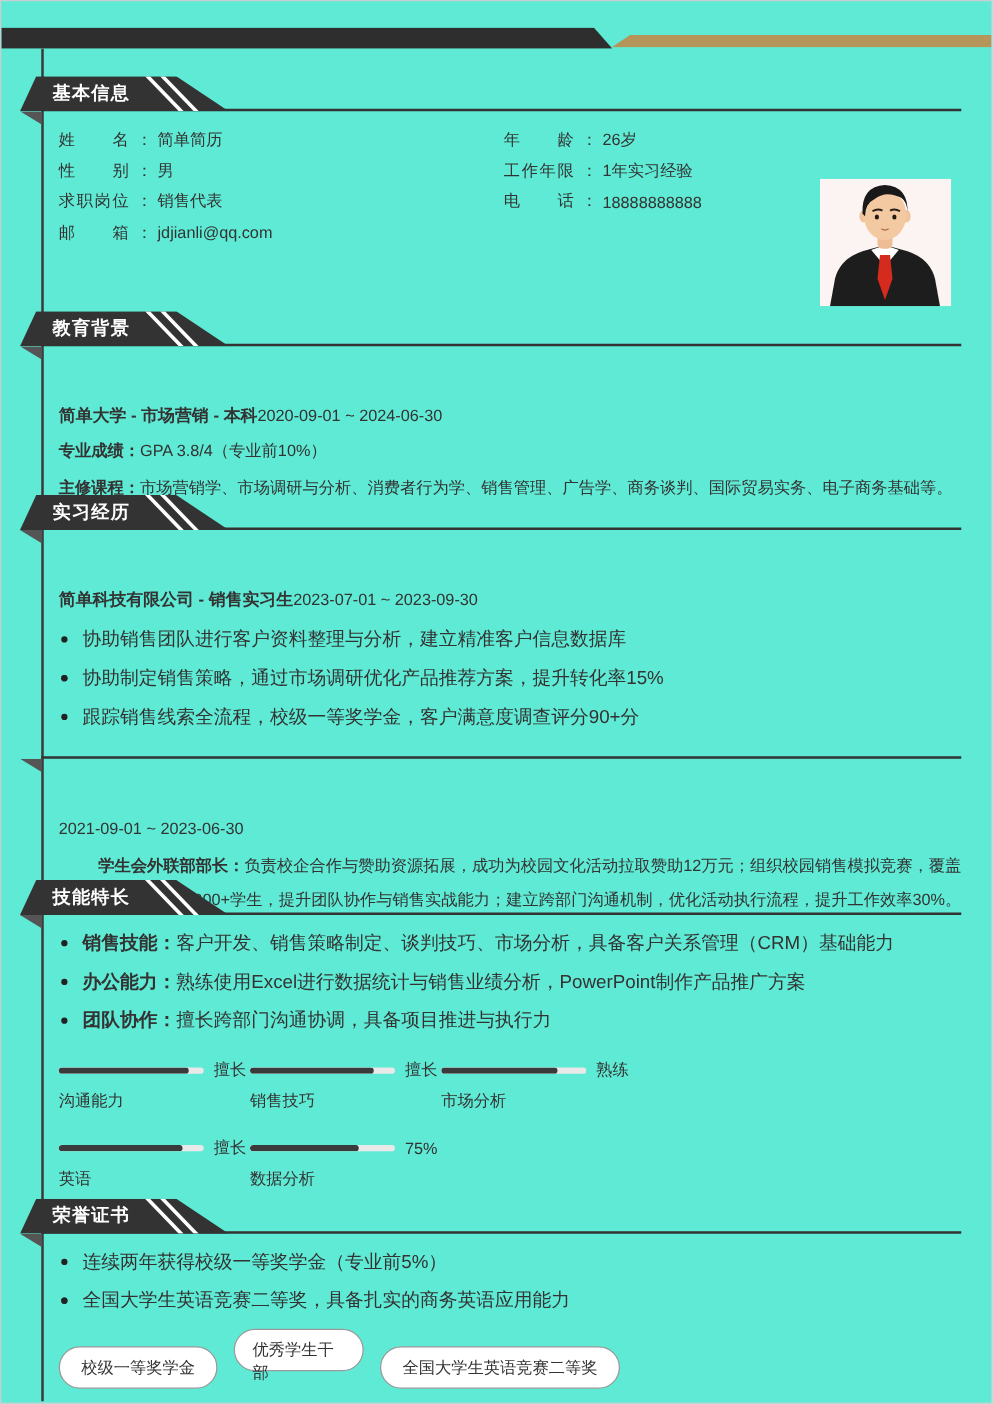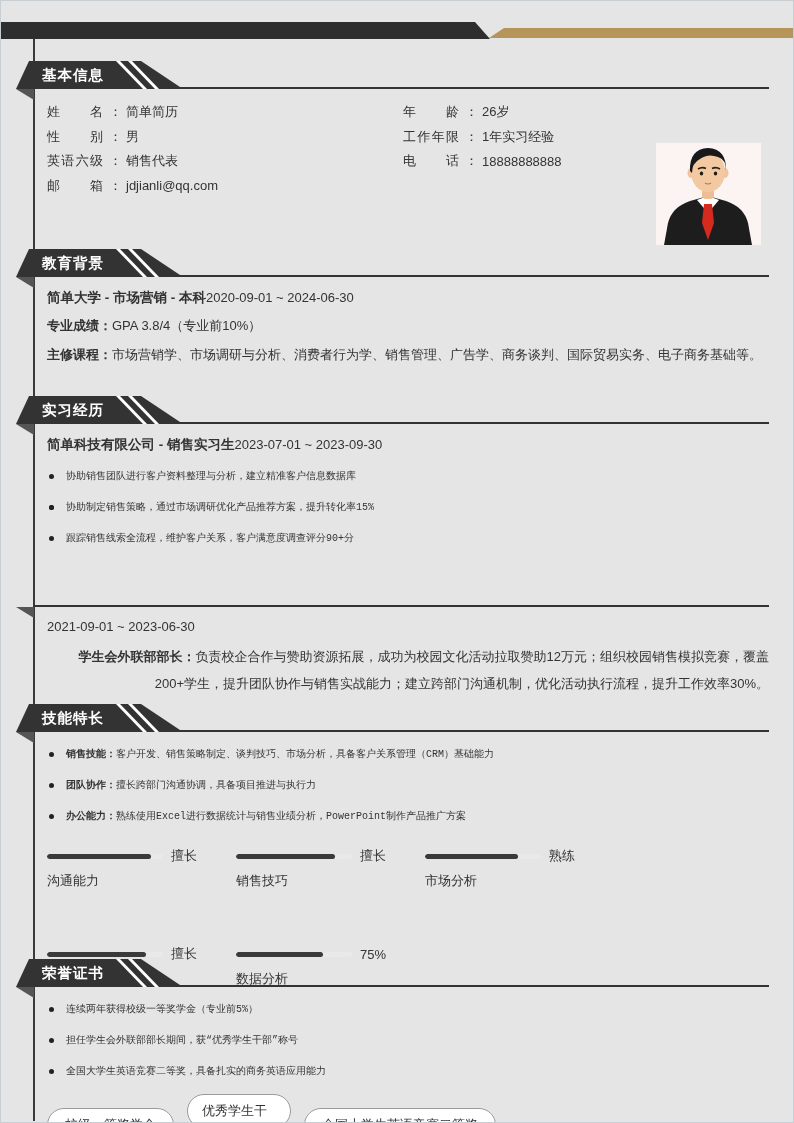--- a/index.html
+++ b/index.html
@@ -4,21 +4,21 @@
 <style>
   :root{
     --banner:#333333;
     --gold:#b5955a;
     --ink:#333333;
     --track:#e9e9e9;
   }
   *{box-sizing:border-box;}
   body{margin:0;background:#fff;}
   .page{
-    position:relative;width:794px;height:1123px;background:#e5e5e5;
+    position:relative;width:794px;height:1123px;background:#5eead4;
     border:1px solid #c9ced3;overflow:hidden;
     font-family:"Liberation Sans","DejaVu Sans",sans-serif;color:var(--ink);
   }
   
   .topbar-black{position:absolute;left:0;top:21px;width:489px;height:17px;background:#2e2e2e;
     clip-path:polygon(0 0,474px 0,489px 100%,0 100%);}
   .topbar-gold{position:absolute;left:488px;top:27px;width:306px;height:10px;background:var(--gold);
     clip-path:polygon(15px 0,100% 0,100% 100%,0 100%);}
   
   .vline{position:absolute;left:32px;top:38px;width:2px;height:1082px;background:#3a3a3a;}
@@ -43,30 +43,30 @@
   .fields{position:absolute;top:0;}
   .fields.left{left:46px;width:330px;}
   .fields.right{left:402px;width:230px;}
   .frow{display:flex;font-size:13px;height:24.5px;align-items:center;}
   .flabel{display:inline-block;width:56px;text-align:justify;text-align-last:justify;}
   .fcolon{margin:0 4px 0 6px;}
   .photo{position:absolute;left:655px;top:43px;width:105px;height:102px;}
   
   .entry-head{display:flex;align-items:baseline;margin-top:12px;
     font-size:13.5px;font-weight:bold;}
-  .entry-date{font-weight:normal;font-size:13px;color:#333;}
+  .entry-date{font-weight:normal;font-size:13px;color:#333;margin-top:36px;}
   .kv{margin-top:9px;font-size:13px;line-height:20px;}
   .kv b{font-size:13px;}
   .desc{margin-top:9px;font-size:13px;line-height:27px;text-align:right;}
   
   ul.blist{list-style:none;margin:14px 0 0 0;padding:0;}
-  ul.blist li{position:relative;padding-left:19px;margin-bottom:14px;font-size:10px;line-height:17px;font-family:Liberation Mono, monospace;}
+  ul.blist li{position:relative;padding-left:19px;margin-bottom:14px;font-size:15px;line-height:17px;}
   .dot{position:absolute;left:2px;top:6px;width:5px;height:5px;border-radius:50%;background:#222;}
   
-  .bars{display:flex;flex-wrap:wrap;margin:24px 0 0 46px;width:560px;gap:36px;}
+  .bars{display:flex;flex-wrap:wrap;margin:24px 0 0 46px;width:560px;}
   .bar-cell{width:153px;margin-bottom:12px;}
   .bar-line{display:flex;align-items:center;gap:8px;height:14px;}
   .track{width:116px;height:5px;border-radius:3px;background:var(--track);overflow:hidden;}
   .fill{height:100%;border-radius:3px;background:#3a3a3a;}
   .level{font-size:13px;white-space:nowrap;}
   .bar-name{font-size:13px;margin-top:9px;margin-bottom:9px;}
   
   .tags{display:flex;align-items:flex-end;gap:13px;margin:12px 0 0 46px;height:48px;}
   .tag{border:1px solid #9a9a9a;border-radius:17px;padding:7px 17px;font-size:13px;line-height:18px;
     color:#333;background:#fff;white-space:nowrap;}
@@ -97,21 +97,21 @@
           <span class="flabel">姓名</span>
             <span class="fcolon">：</span>
             <span>简单简历</span>
         </div>
         <div class="frow">
           <span class="flabel">性别</span>
             <span class="fcolon">：</span>
             <span>男</span>
         </div>
         <div class="frow">
-          <span class="flabel">英语六级</span>
+          <span class="flabel">求职岗位</span>
             <span class="fcolon">：</span>
             <span>销售代表</span>
         </div>
         <div class="frow">
           <span class="flabel">邮箱</span>
             <span class="fcolon">：</span>
             <span>jdjianli@qq.com</span>
         </div>
       </div>
       <div class="fields right">
@@ -196,21 +196,21 @@
     </div>
     <div class="sec-body">
       <div class="entry-head">
         <span>简单科技有限公司 - 销售实习生</span>
         <span class="entry-date">2023-07-01 ~ 2023-09-30</span>
       </div>
       <ul class="blist">
         <li><span class="dot"></span><span>协助销售团队进行客户资料整理与分析，建立精准客户信息数据库</span></li>
         <li><span class="dot"></span></li>
         <li><span class="dot"></span><span>协助制定销售策略，通过市场调研优化产品推荐方案，提升转化率15%</span></li>
-        <li><span class="dot"></span><span>跟踪销售线索全流程，维护客户关系，客户满意度调查评分90+分</span></li>
+        <li><span class="dot"></span><span>跟踪销售线索全流程，校级一等奖学金，客户满意度调查评分90+分</span></li>
       </ul>
     </div>
   </div>
 
   <div class="section" style="top:578px;">
     <div class="sec-head">
       <div class="sec-rule"></div>
       <div class="fold"></div>
     </div>
     <div class="sec-body">
@@ -229,22 +229,22 @@
       <div class="banner">
         <span>技能特长</span>
         <span class="slash s1"></span>
         <span class="slash s2"></span>
       </div>
       <div class="fold"></div>
     </div>
     <div class="sec-body">
       <ul class="blist">
         <li><span class="dot"></span><b>销售技能：</b><span>客户开发、销售策略制定、谈判技巧、市场分析，具备客户关系管理（CRM）基础能力</span></li>
+        <li><span class="dot"></span><b>办公能力：</b><span>熟练使用Excel进行数据统计与销售业绩分析，PowerPoint制作产品推广方案</span></li>
         <li><span class="dot"></span><b>团队协作：</b><span>擅长跨部门沟通协调，具备项目推进与执行力</span></li>
-        <li><span class="dot"></span><b>办公能力：</b><span>熟练使用Excel进行数据统计与销售业绩分析，PowerPoint制作产品推广方案</span></li>
       </ul>
     </div>
     <div class="bars">
       <div class="bar-cell">
         <div class="bar-line">
             <div class="track">
               <div class="fill" style="width: 90%;"></div>
             </div>
             <span class="level">擅长</span>
           </div>
@@ -295,21 +295,21 @@
       <div class="banner">
         <span>荣誉证书</span>
         <span class="slash s1"></span>
         <span class="slash s2"></span>
       </div>
       <div class="fold"></div>
     </div>
     <div class="sec-body">
       <ul class="blist">
         <li><span class="dot"></span><span>连续两年获得校级一等奖学金（专业前5%）</span></li>
-        <li><span class="dot"></span><span>担任学生会外联部部长期间，获“优秀学生干部”称号</span></li>
+        <li><span class="dot"></span></li>
         <li><span class="dot"></span><span>全国大学生英语竞赛二等奖，具备扎实的商务英语应用能力</span></li>
       </ul>
     </div>
     <div class="tags">
       <div class="tag">校级一等奖学金</div>
       <div class="tag wrap">优秀学生干部</div>
       <div class="tag">全国大学生英语竞赛二等奖</div>
     </div>
   </div>
 

